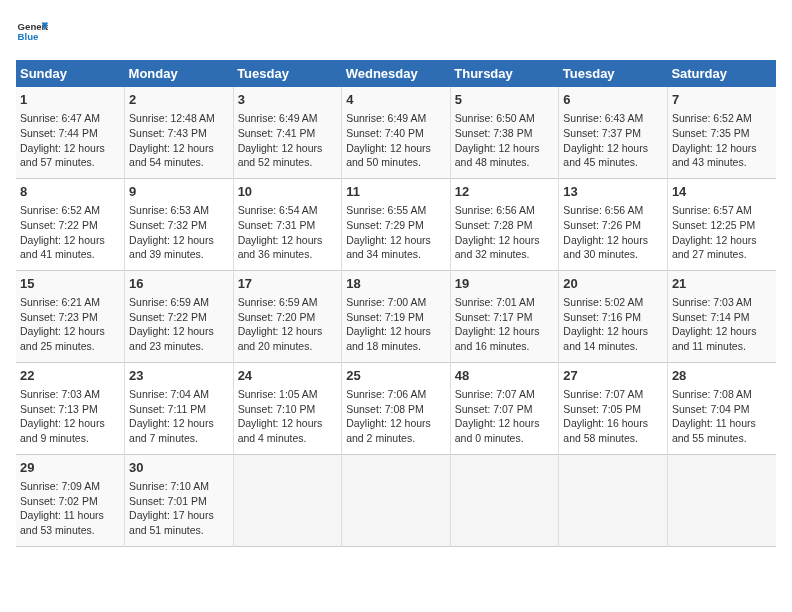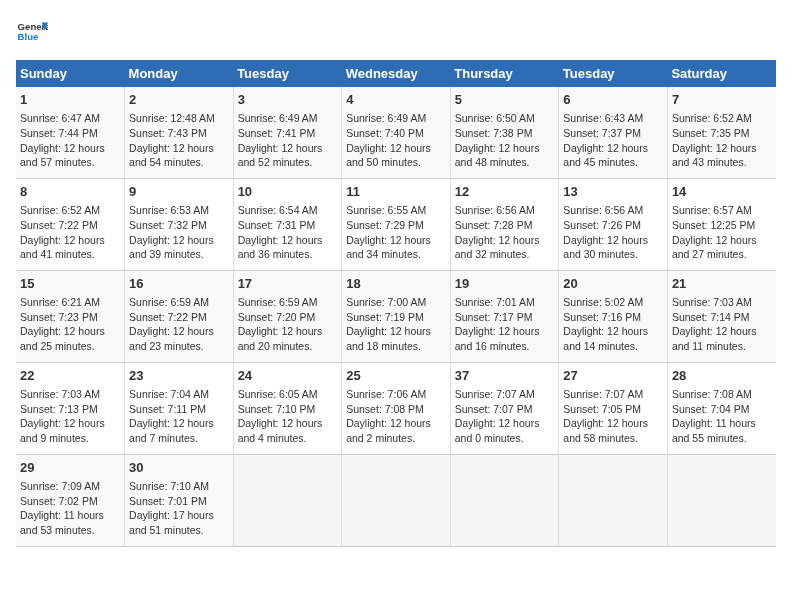--- a/index.html
+++ b/index.html
@@ -130,24 +130,24 @@
         <td><span class="day-num">16</span><span>Sunrise: 6:59 AM</span><br><span>Sunset: 7:22 PM</span><br><span>Daylight: 12 hours and 23 minutes.</span></td>
         <td><span class="day-num">17</span><span>Sunrise: 6:59 AM</span><br><span>Sunset: 7:20 PM</span><br><span>Daylight: 12 hours and 20 minutes.</span></td>
         <td><span class="day-num">18</span><span>Sunrise: 7:00 AM</span><br><span>Sunset: 7:19 PM</span><br><span>Daylight: 12 hours and 18 minutes.</span></td>
         <td><span class="day-num">19</span><span>Sunrise: 7:01 AM</span><br><span>Sunset: 7:17 PM</span><br><span>Daylight: 12 hours and 16 minutes.</span></td>
         <td><span class="day-num">20</span><span>Sunrise: 5:02 AM</span><br><span>Sunset: 7:16 PM</span><br><span>Daylight: 12 hours and 14 minutes.</span></td>
         <td><span class="day-num">21</span><span>Sunrise: 7:03 AM</span><br><span>Sunset: 7:14 PM</span><br><span>Daylight: 12 hours and 11 minutes.</span></td>
       </tr>
       <tr>
         <td><span class="day-num">22</span><span>Sunrise: 7:03 AM</span><br><span>Sunset: 7:13 PM</span><br><span>Daylight: 12 hours and 9 minutes.</span></td>
         <td><span class="day-num">23</span><span>Sunrise: 7:04 AM</span><br><span>Sunset: 7:11 PM</span><br><span>Daylight: 12 hours and 7 minutes.</span></td>
-        <td><span class="day-num">24</span><span>Sunrise: 6:05 AM</span><br><span>Sunset: 7:10 PM</span><br><span>Daylight: 12 hours and 4 minutes.</span></td>
+        <td><span class="day-num">24</span><span>Sunrise: 1:05 AM</span><br><span>Sunset: 7:10 PM</span><br><span>Daylight: 12 hours and 4 minutes.</span></td>
         <td><span class="day-num">25</span><span>Sunrise: 7:06 AM</span><br><span>Sunset: 7:08 PM</span><br><span>Daylight: 12 hours and 2 minutes.</span></td>
-        <td><span class="day-num">37</span><span>Sunrise: 7:07 AM</span><br><span>Sunset: 7:07 PM</span><br><span>Daylight: 12 hours and 0 minutes.</span></td>
-        <td><span class="day-num">27</span><span>Sunrise: 7:07 AM</span><br><span>Sunset: 7:05 PM</span><br><span>Daylight: 12 hours and 58 minutes.</span></td>
+        <td><span class="day-num">48</span><span>Sunrise: 7:07 AM</span><br><span>Sunset: 7:07 PM</span><br><span>Daylight: 12 hours and 0 minutes.</span></td>
+        <td><span class="day-num">27</span><span>Sunrise: 7:07 AM</span><br><span>Sunset: 7:05 PM</span><br><span>Daylight: 16 hours and 58 minutes.</span></td>
         <td><span class="day-num">28</span><span>Sunrise: 7:08 AM</span><br><span>Sunset: 7:04 PM</span><br><span>Daylight: 11 hours and 55 minutes.</span></td>
       </tr>
       <tr>
         <td><span class="day-num">29</span><span>Sunrise: 7:09 AM</span><br><span>Sunset: 7:02 PM</span><br><span>Daylight: 11 hours and 53 minutes.</span></td>
         <td><span class="day-num">30</span><span>Sunrise: 7:10 AM</span><br><span>Sunset: 7:01 PM</span><br><span>Daylight: 17 hours and 51 minutes.</span></td>
         <td class="empty"></td>
         <td class="empty"></td>
         <td class="empty"></td>
         <td class="empty"></td>
         <td class="empty"></td>

